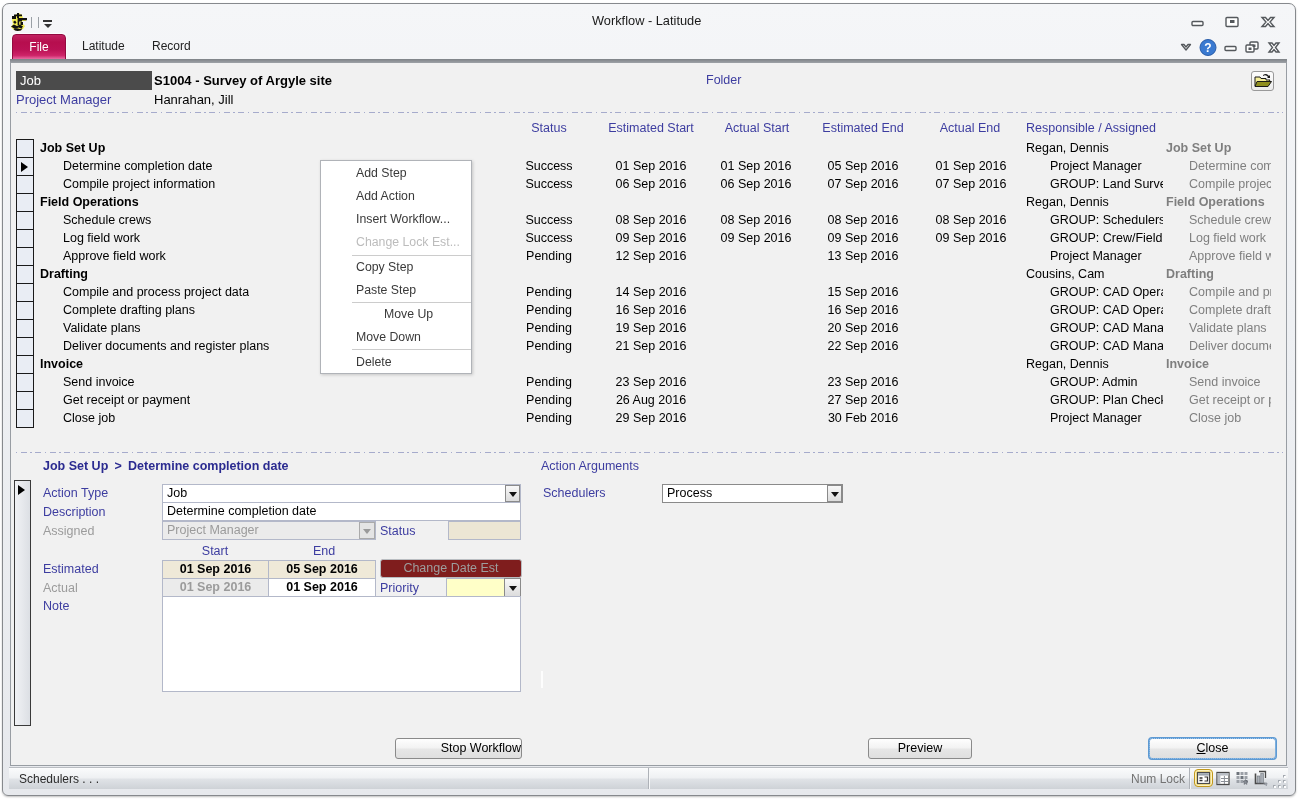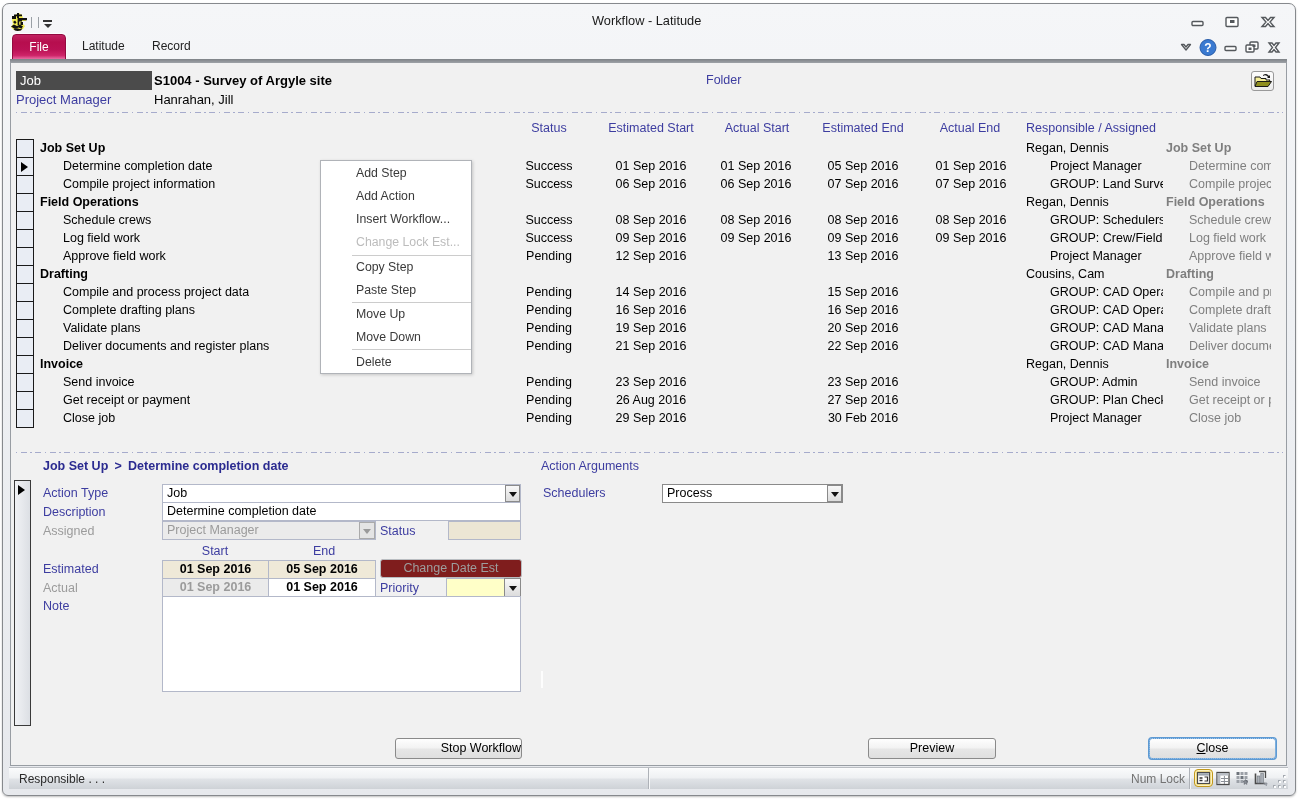--- a/index.html
+++ b/index.html
@@ -217,21 +217,21 @@
 
 <div class="t" style="left:320px; top:160px; width:152px; height:214px; background:#fff; border:1px solid #b0b3b8; box-shadow:1px 1px 3px rgba(0,0,0,.18);"></div>
 <div class="mi" style="top:162px;">Add Step</div>
 <div class="mi" style="top:185px;">Add Action</div>
 <div class="mi" style="top:208px;">Insert Workflow...</div>
 <div class="mi" style="top:231px; color:#bcbcbc;">Change Lock Est...</div>
 <div class="msep" style="top:255px;"></div>
 <div class="mi" style="top:256px;">Copy Step</div>
 <div class="mi" style="top:279px;">Paste Step</div>
 <div class="msep" style="top:302px;"></div>
-<div class="mi" style="top:303px;">Move Up</div>
+<div class="mi" style="top:303px;margin-left:28px;">Move Up</div>
 <div class="mi" style="top:326px;">Move Down</div>
 <div class="msep" style="top:349px;"></div>
 <div class="mi" style="top:351px;">Delete</div>
 
 <div class="dash" style="top:452px;"></div>
 <div class="t navy" style="left:43px; top:459px; font-size:12.5px; font-weight:bold; height:15px; line-height:15px;">Job Set Up &gt; Determine completion date</div>
 <div class="t blue" style="left:541px; top:459px; font-size:12.5px; height:15px; line-height:15px;">Action Arguments</div>
 <div class="t" style="left:14px; top:480px; width:17px; height:246px; border:1px solid #3a3a3a; background:linear-gradient(90deg,#f1f2f5,#dcdfe4);"></div>
 <div class="t" style="left:18px; top:485px; width:0; height:0; border:5px solid transparent; border-left:7px solid #000; border-right:none;"></div>
 <div class="t blue" style="left:43px; top:484px; font-size:12.5px; height:18px; line-height:18px;">Action Type</div>
@@ -257,25 +257,25 @@
 <div class="t blue" style="left:380px; top:579px; font-size:12.5px; height:18px; line-height:18px;">Priority</div>
 <div class="fld" style="left:446px; top:578px; width:59px; height:19px; background:#ffffc8;"></div>
 <div class="dd" style="left:504px; top:578px; width:17px; height:19px;"></div>
 <div class="fld" style="left:162px; top:596px; width:359px; height:96px;"></div>
 <div class="t" style="left:541px; top:671px; width:2px; height:17px; background:#fdfdfd;"></div>
 <div class="t blue" style="left:543px; top:484px; font-size:12.5px; height:18px; line-height:18px;">Schedulers</div>
 <div class="fld" style="left:662px; top:484px; width:181px; height:19px; padding-left:4px; border-color:#8a8a8a;">Process</div>
 <div class="dd" style="left:827px; top:485px; width:15px; height:17px;"></div>
 
 <div class="btn" style="left:395px; top:738px; width:127px; height:21px; line-height:19px;text-align:right;">Stop Workflow</div>
-<div class="btn" style="left:868px; top:738px; width:128px; height:21px; line-height:19px;">Preview</div>
+<div class="btn" style="left:868px; top:738px; width:104px; height:21px; line-height:19px;">Preview</div>
 <div class="t" style="left:1148px; top:737px; width:129px; height:23px; border:2px solid #5e9ad3; border-radius:4px; background:linear-gradient(180deg,#fefefe 0%,#f3f3f3 45%,#e6e6e6 55%,#dfdfdf 100%); font-size:12.5px; text-align:center; line-height:19px; outline:1px dotted #9cc3e8; outline-offset:-2px;"><u>C</u>lose</div>
 
 <div id="statusbar"></div>
-<div class="t" style="left:19px; top:772px; font-size:12px; color:#2a2a2a;">Responsible . . .</div>
+<div class="t" style="left:19px; top:772px; font-size:12px; color:#2a2a2a;">Schedulers . . .</div>
 <div class="vsep" style="left:648px; top:768px; height:21px;"></div>
 <div class="t" style="left:1131px; top:772px; font-size:12px; color:#737373;">Num Lock</div>
 <div class="vsep" style="left:1189px; top:768px; height:21px;"></div>
 <div class="t" style="left:1194px; top:769px; width:19px; height:18px; border:1px solid #c0971c; border-radius:4px; background:#fae488; box-shadow:inset 0 0 0 1px #fdf2c0;">
   <svg width="17" height="16" viewBox="0 0 17 16" style="position:absolute;left:0;top:0;">
     <rect x="2.5" y="2.5" width="12" height="11" fill="#fff" stroke="#4a4a4a" stroke-width="1.2"></rect>
     <rect x="3.2" y="3.2" width="10.6" height="2.4" fill="#9aa3ad"></rect>
     <path d="M4.5 8 L7.5 8 M4.5 10.5 L7.5 10.5" stroke="#333" stroke-width="1.3"></path>
     <path d="M9.5 7 L12.5 7 L12.5 11 L9.5 11" fill="none" stroke="#333" stroke-width="1.2"></path>
   </svg>

